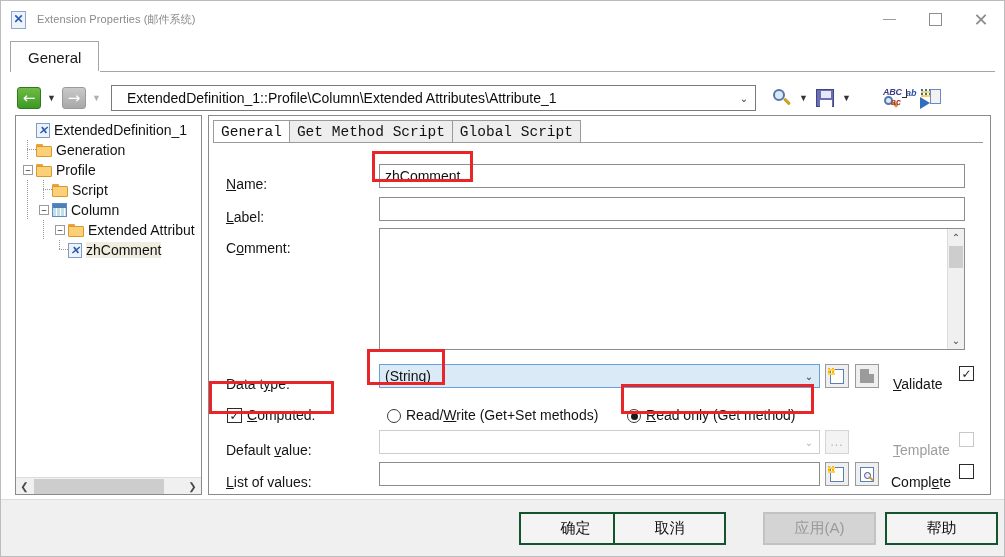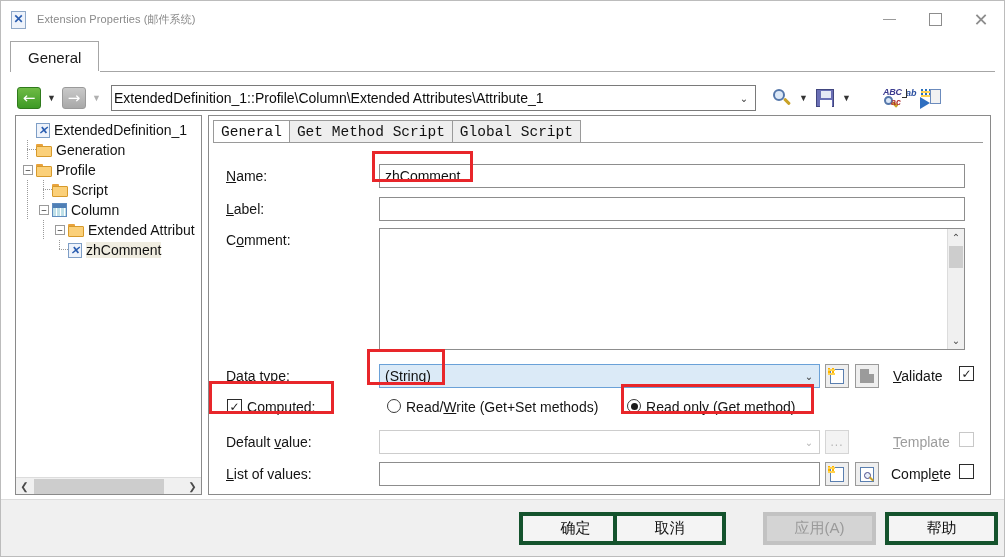--- a/index.html
+++ b/index.html
@@ -89,21 +89,21 @@
   .nav-arrow.back  { background: linear-gradient(#6fbb45, #3d9a25); border: 1px solid #2f7a1c; }
   .nav-arrow.fwd   { background: linear-gradient(#c9c9c9, #a8a8a8); border: 1px solid #9a9a9a; color:#ffffff; }
   .nav-caret {
     width: 17px; height: 24px; display: flex; align-items: center; justify-content: center;
     font-size: 9px; color: #333;
   }
   .nav-caret.dim { color: #b0b0b0; }
   .path-box {
     margin-left: 6px; width: 645px; height: 26px;
     border: 1px solid #7a7a7a; background: #ffffff;
-    display: flex; align-items: center; padding: 0 2px 0 2px;
+    display: flex; align-items: center; padding: 0 2px 0 15px;
   }
   .path-text {
     flex: 1; font-size: 14px; color: #0c0c0c; white-space: nowrap; overflow: hidden;
   }
   .path-caret { width: 18px; text-align: center; font-size: 10px; color: #3a3a3a; }
 
   .tb-group { display: flex; align-items: center; margin-left: 12px; }
   .tb-btn {
     width: 28px; height: 26px; display:flex; align-items:center; justify-content:center;
     position: relative;
@@ -186,21 +186,21 @@
   .inner-tab {
     height: 23px; padding: 0 7px; display:flex; align-items:center;
     font-family: "Liberation Mono", monospace; font-size: 14.5px; color:#111;
     border: 1px solid #9a9a9a; border-bottom: 1px solid #9a9a9a;
     background: #eeeeee; margin-right: -1px;
   }
   .inner-tab.active { background:#ffffff; border-bottom: 1px solid #ffffff; }
   .inner-tabs-rule { position:absolute; left:4px; top:26px; width: 770px; height:1px; background:#9a9a9a; }
 
   .form { position:absolute; left:0; top:30px; right:0; bottom:0; }
-  .frow { position: absolute; display:flex; align-items:flex-start; }
+  .frow { position: absolute; display:flex; align-items:flex-end;margin-top:8px; }
   .flabel { font-size: 14px; color:#141414; white-space:nowrap; }
   .flabel.dim { color:#9d9d9d; }
   .flabel u { text-decoration: underline; }
   .finput {
     border:1px solid #8d8d8d; background:#ffffff; height:24px;
     font-size:14px; color:#111; padding: 0 5px; display:flex; align-items:center;
     white-space:nowrap; overflow:hidden;
   }
   .fcombo {
     border:1px solid #6aa1d8; background:#dbeaf7; height:24px;
@@ -250,21 +250,21 @@
   
   .redbox { position:absolute; border: 3px solid #e8262a; pointer-events:none; z-index: 20; }
 
   
   .bottombar {
     position:absolute; left:0; bottom:0; width:1003px; height:57px;
     background:#f0f0f0; border-top:1px solid #dcdcdc;
   }
   .btn {
     position:absolute; top: 12px; height:33px; width:113px;
-    border:4px solid #14532d; background:#f4f4f4;
+    border:2px solid #14532d; background:#f4f4f4;
     display:flex; align-items:center; justify-content:center;
     font-size:15px; color:#111;
   }
   .btn.disabled { background:#d4d4d4; border-color:#c2c2c2; color:#9a9a9a; }
 </style>
 </head>
 <body>
 
 <div id="app">
 

